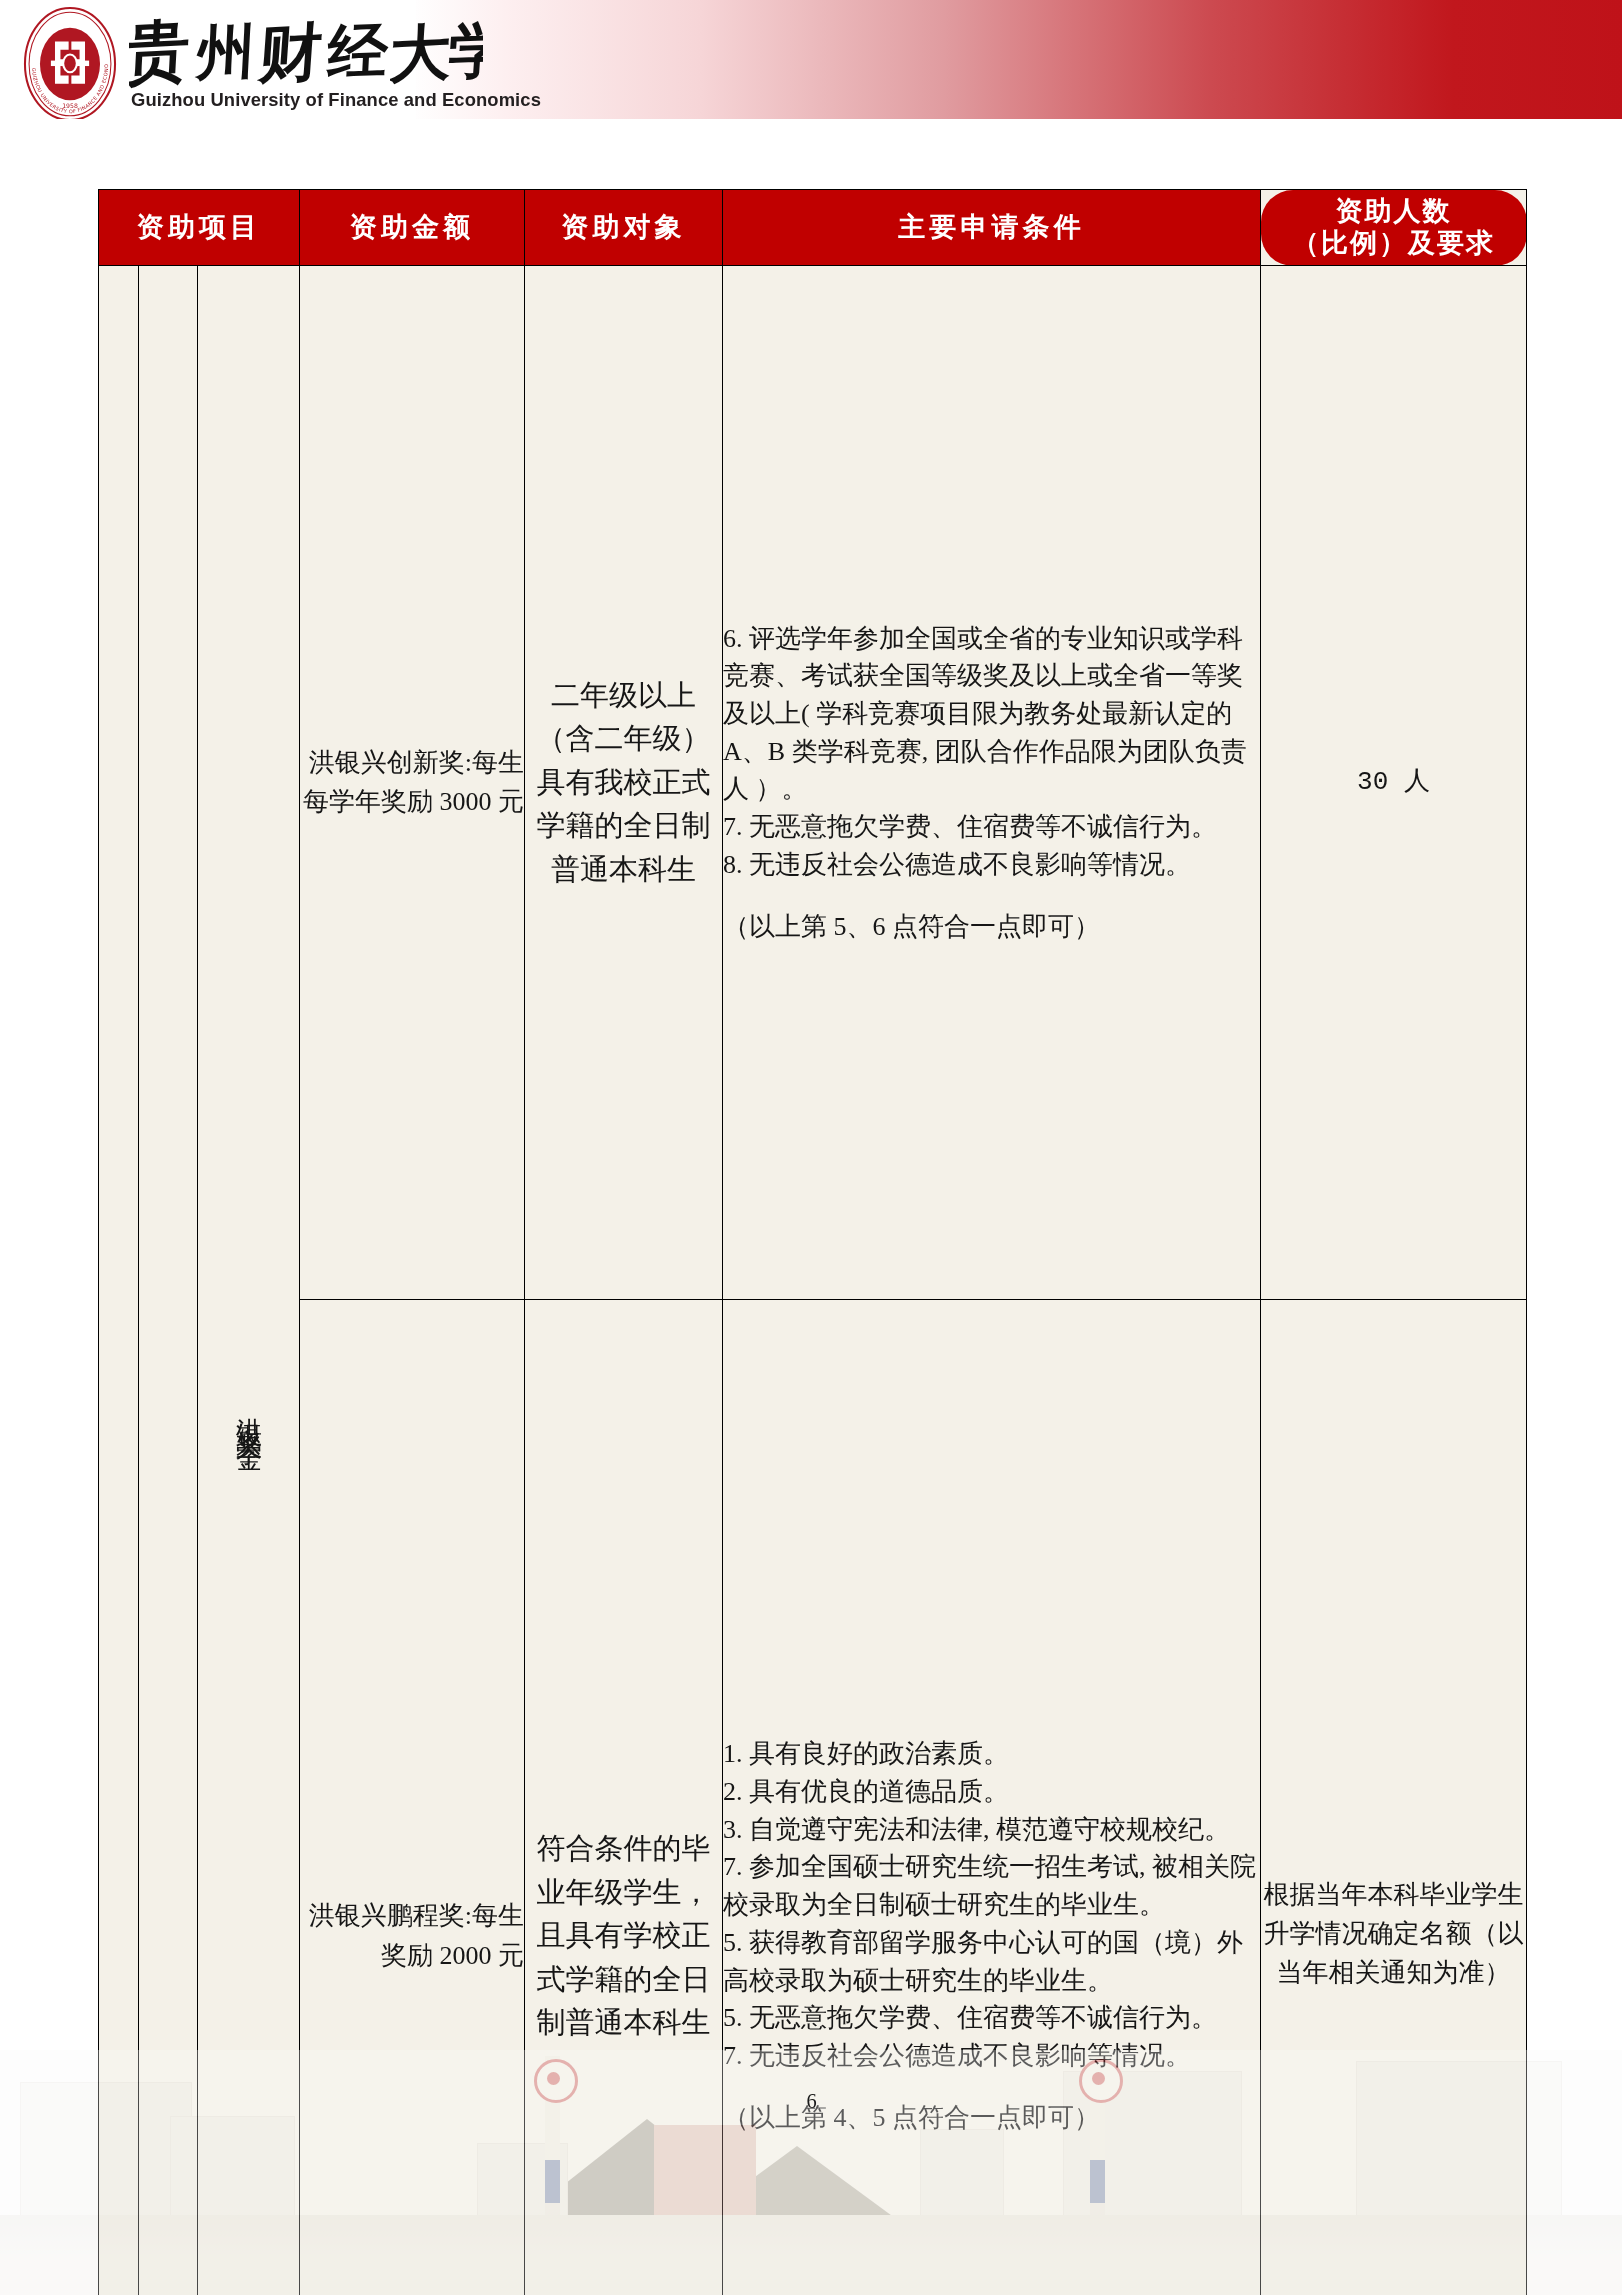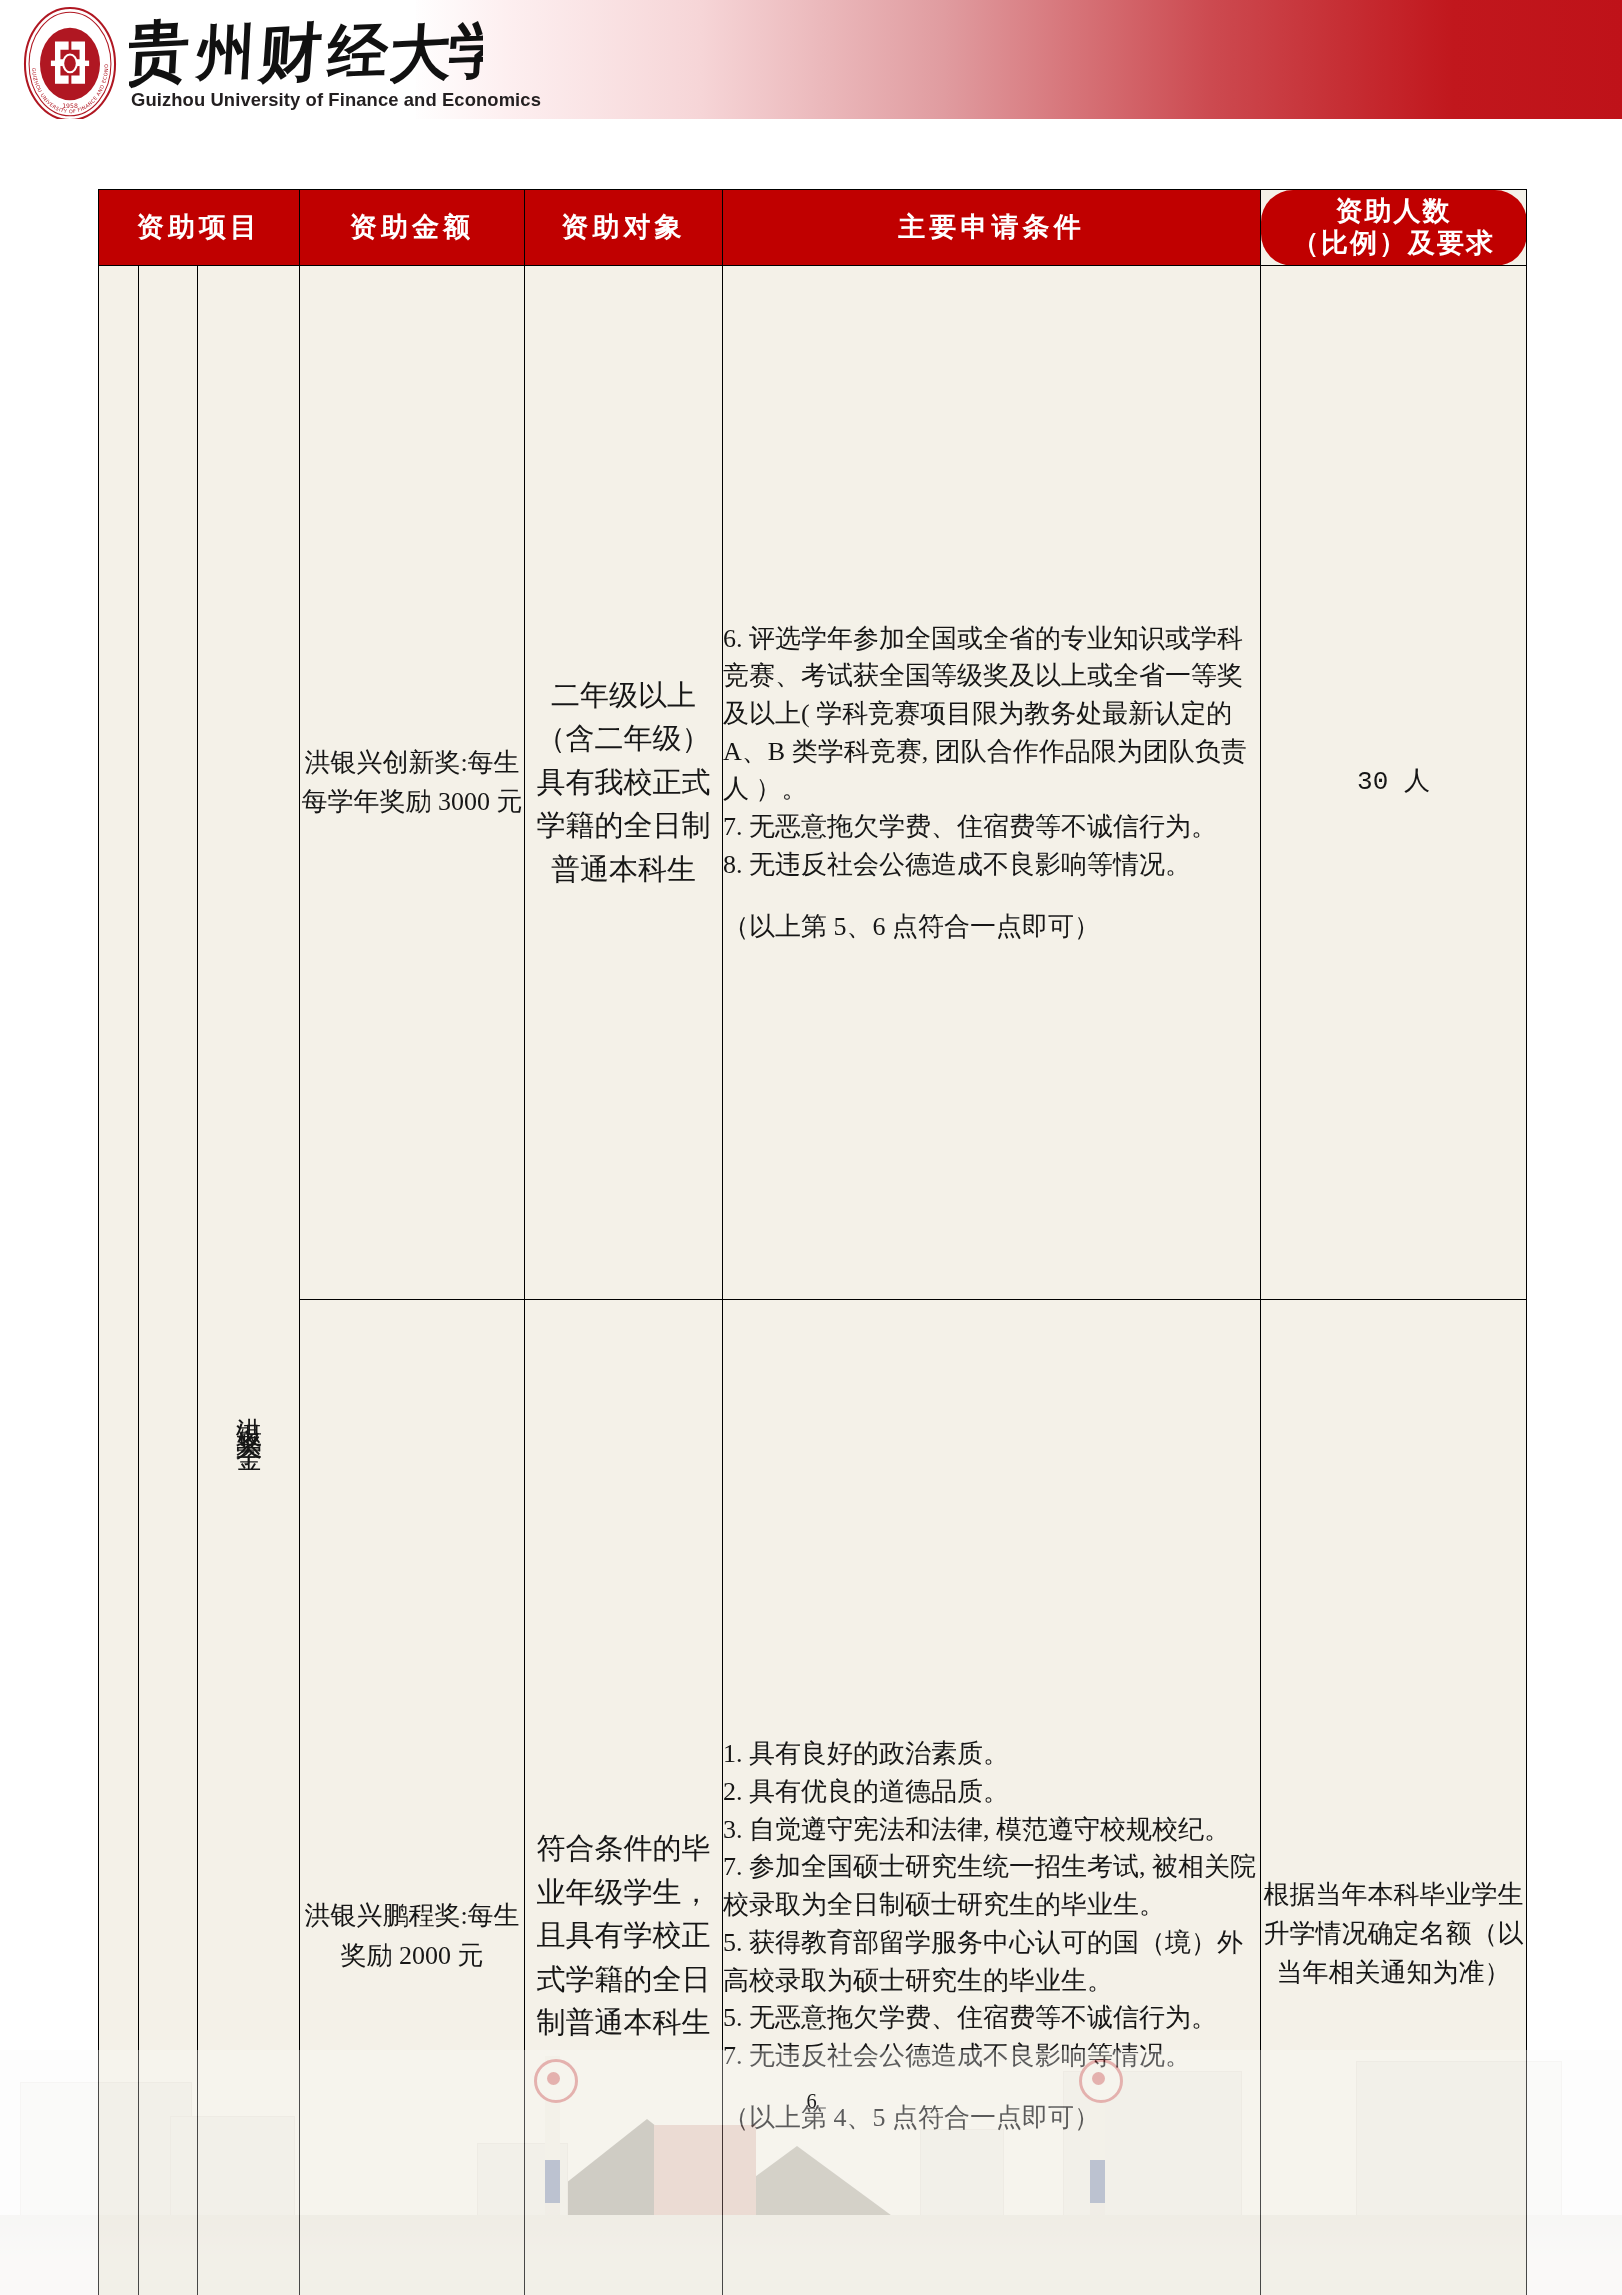--- a/index.html
+++ b/index.html
@@ -101,21 +101,21 @@
     white-space:pre;
   }
   .vtext.two-col{
     letter-spacing:5.5px;
     height:100%;
   }
   .vcell.w2{width:59px;}
   .vcell.w3{width:102px;}
 
   .amount-cell{
-    text-align:center;
+    text-align:right;
     padding:0 17.7px;
     line-height:1.52;
     font-size:26px;
     margin-top:39px;
   }
   .target-cell{
     text-align:center;
     padding:0 8.2px;
     line-height:1.5;
     font-size:29px;

